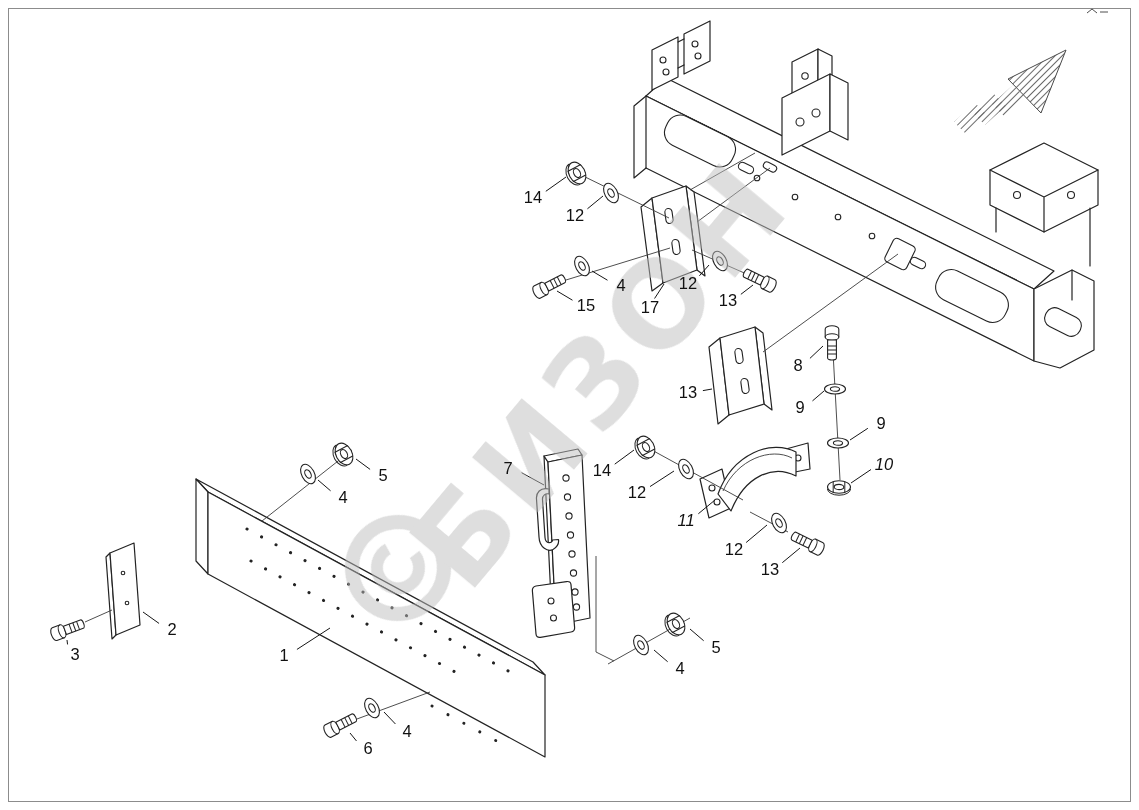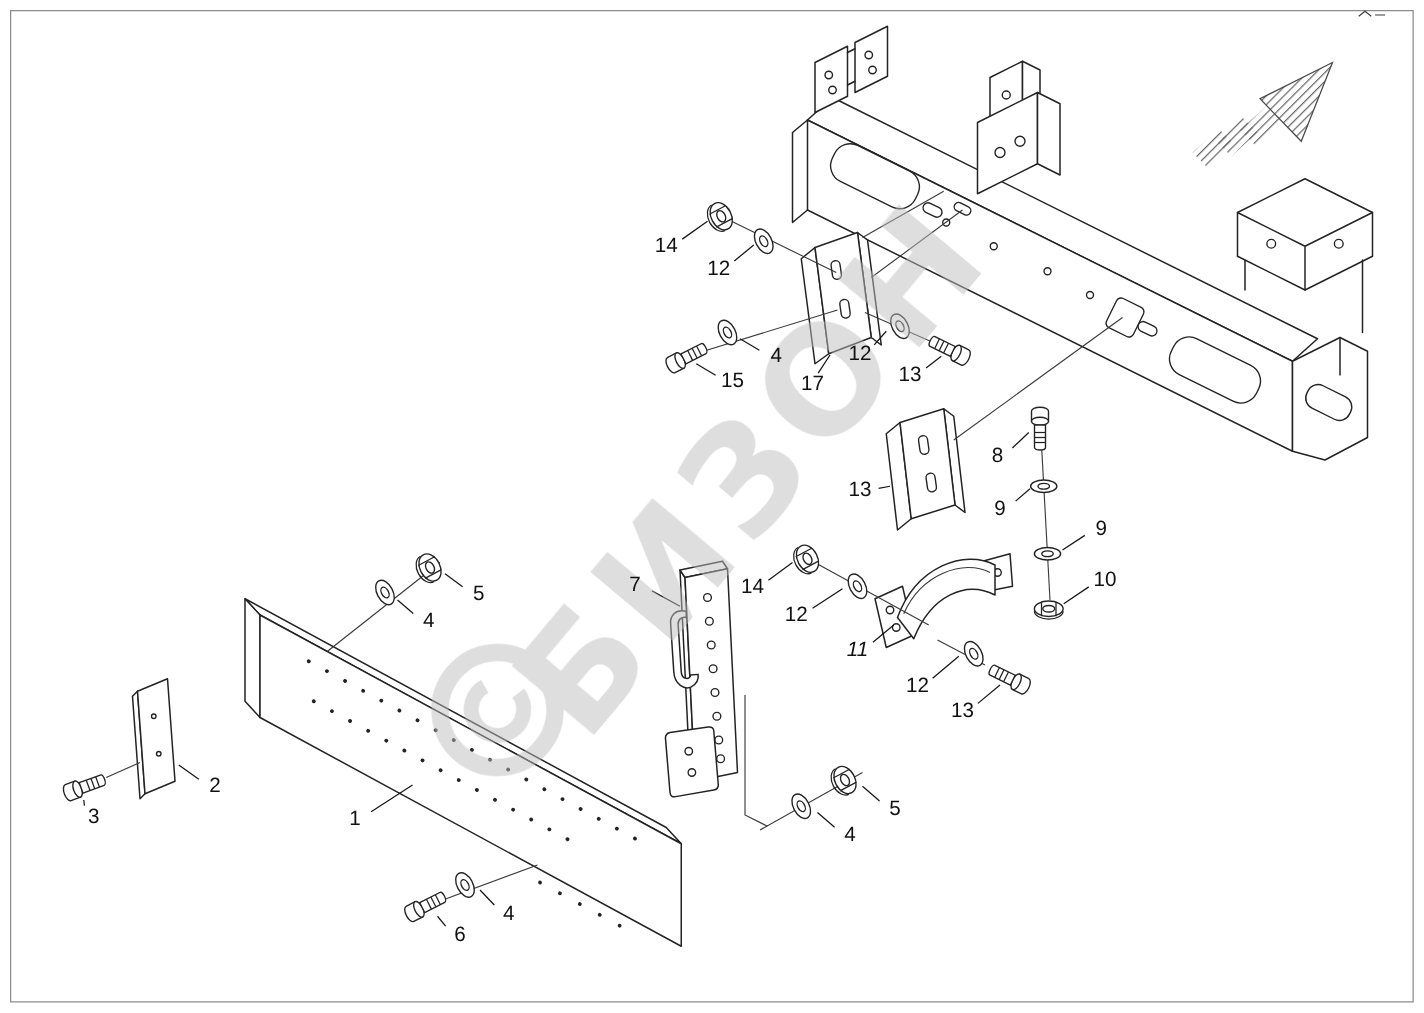--- a/index.html
+++ b/index.html
@@ -283,21 +283,21 @@
       <div class="callout" style="left: 575px; top: 215px;">12</div>
       <div class="callout" style="left: 621px; top: 285px;">4</div>
       <div class="callout" style="left: 586px; top: 305px;">15</div>
       <div class="callout" style="left: 650px; top: 307px;">17</div>
       <div class="callout" style="left: 688px; top: 283px;">12</div>
       <div class="callout" style="left: 728px; top: 300px;">13</div>
       <div class="callout" style="left: 688px; top: 392px;">13</div>
       <div class="callout" style="left: 798px; top: 365px;">8</div>
       <div class="callout" style="left: 800px; top: 407px;">9</div>
       <div class="callout" style="left: 881px; top: 423px;">9</div>
-      <div class="callout" style="left: 884px; top: 464px;">10</div>
+      <div class="callout" style="left: 884px; top: 464px; font-style: italic;">10</div>
       <div class="callout" style="left: 602px; top: 470px;">14</div>
       <div class="callout" style="left: 637px; top: 492px;">12</div>
       <div class="callout" style="left: 686px; top: 520px; font-style: italic;">11</div>
       <div class="callout" style="left: 734px; top: 549px;">12</div>
       <div class="callout" style="left: 770px; top: 569px;">13</div>
       <div class="callout" style="left: 383px; top: 475px;">5</div>
       <div class="callout" style="left: 343px; top: 497px;">4</div>
       <div class="callout" style="left: 508px; top: 468px;">7</div>
       <div class="callout" style="left: 284px; top: 655px;">1</div>
       <div class="callout" style="left: 172px; top: 629px;">2</div>

